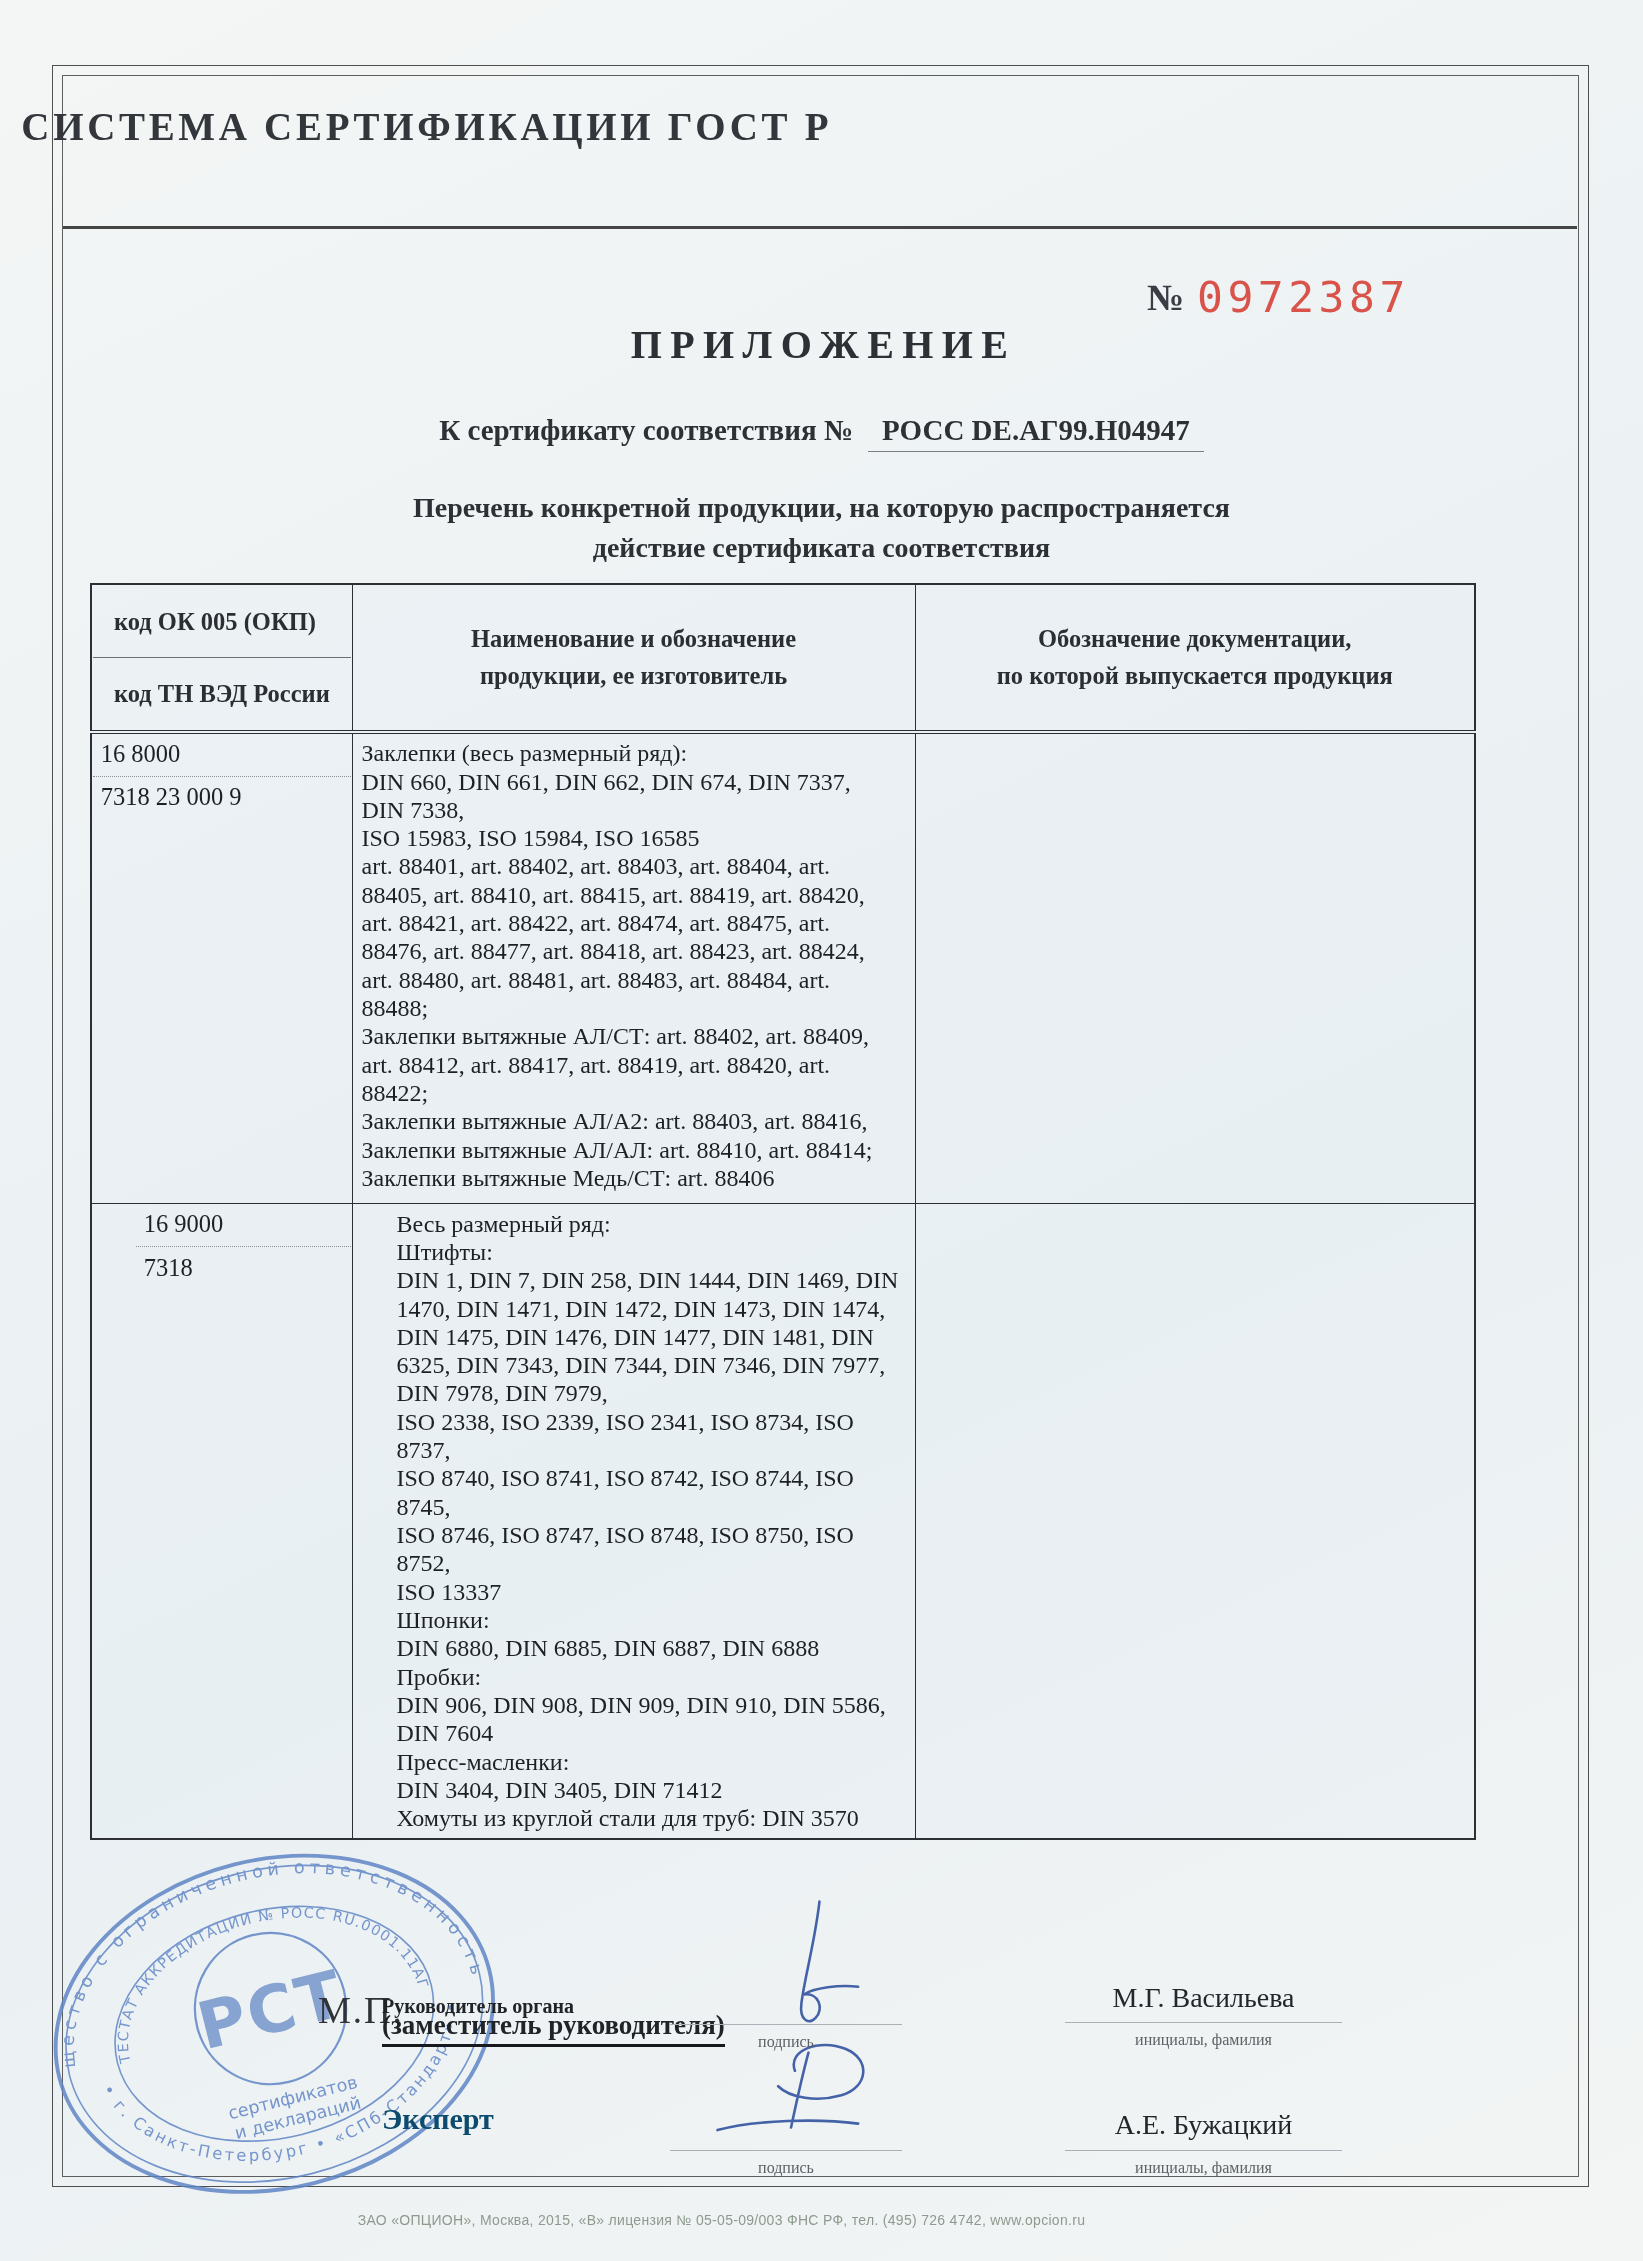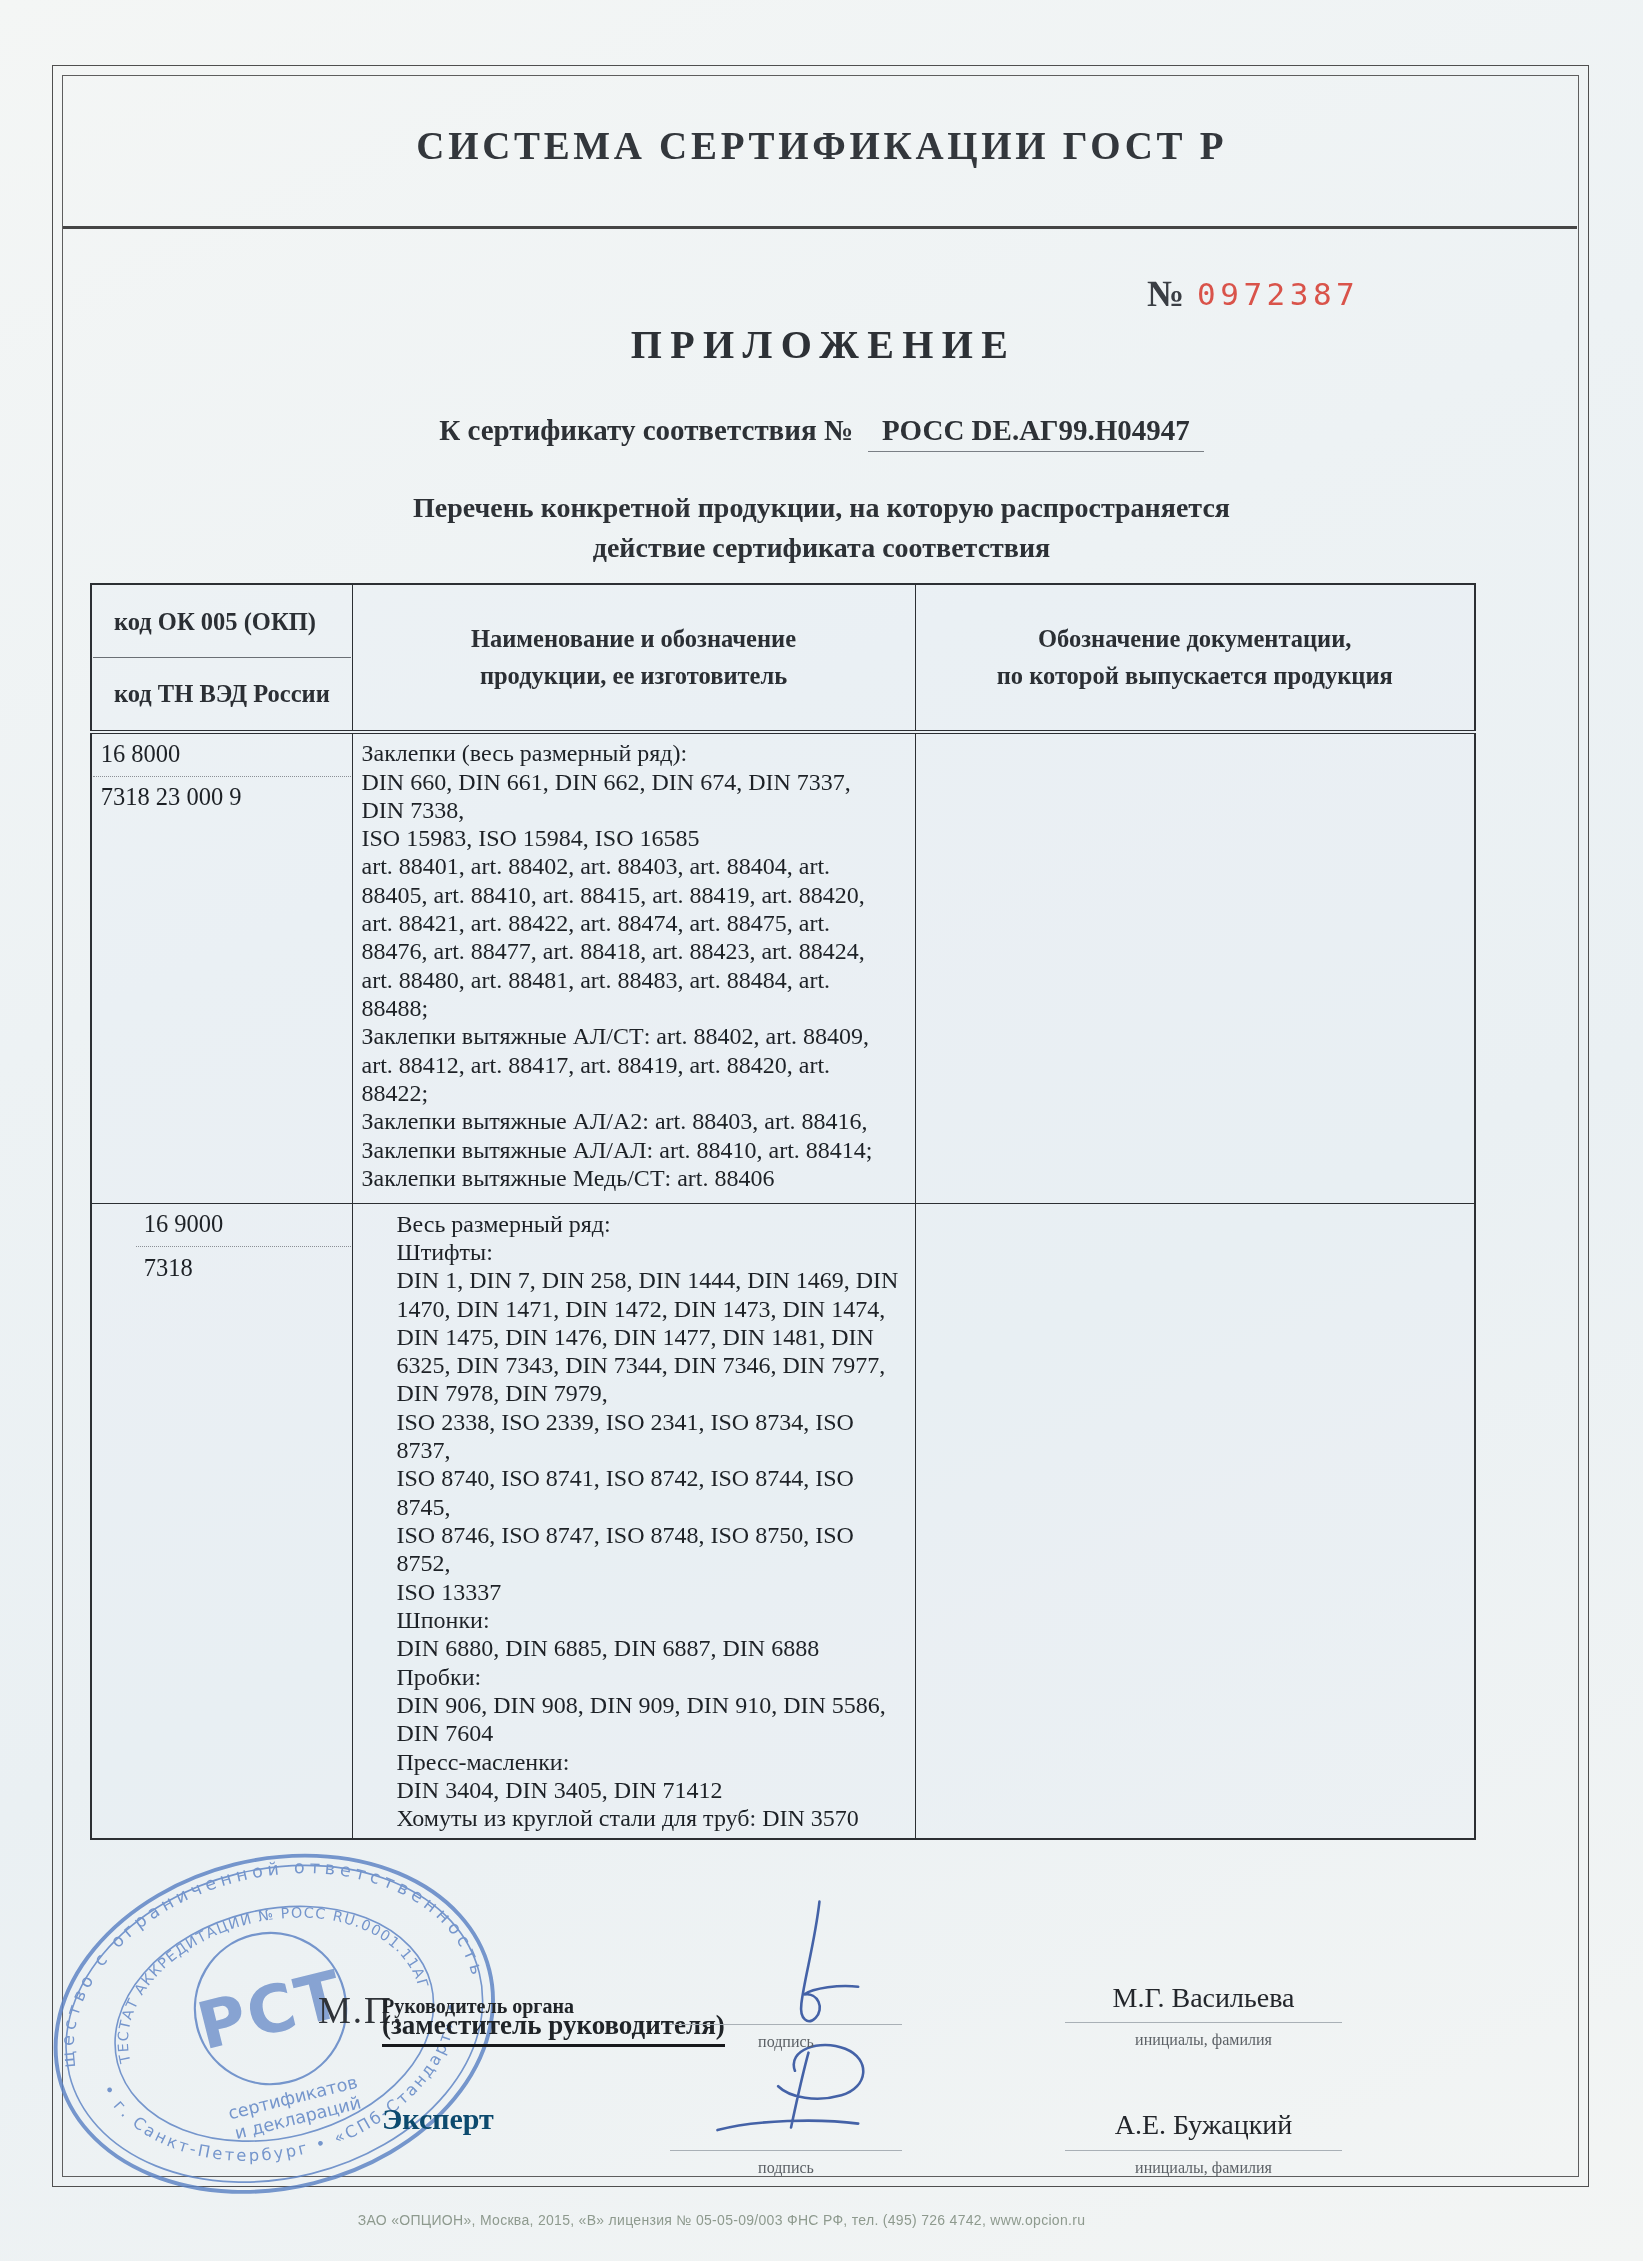--- a/index.html
+++ b/index.html
@@ -3,27 +3,27 @@
 <meta charset="utf-8">
 <style>
   html,body{margin:0;padding:0;}
   body{
     width:1643px;height:2261px;position:relative;overflow:hidden;
     background:linear-gradient(155deg,#f4f6f5 0%,#edf2f4 35%,#eaf0f3 60%,#f3f5f4 100%);
     font-family:"Liberation Serif",serif;color:#26292e;
   }
   .frame-outer{position:absolute;left:52px;top:65px;width:1535px;height:2120px;border:1.9px solid #4f4f4f;}
   .frame-inner{position:absolute;left:9px;top:9px;right:9px;bottom:9px;border:1.3px solid #5e5e5e;}
-  .masthead{position:absolute;left:0;top:102px;width:100%;text-align:center;margin-top:19px;}
+  .masthead{position:absolute;left:0;top:102px;width:100%;text-align:left;}
   .title1{display:inline-block;font-size:41px;font-weight:600;letter-spacing:3.9px;color:#33373c;transform:scaleX(.95);white-space:nowrap;}
   .title2{display:inline-block;font-size:30px;font-weight:700;letter-spacing:0px;color:#2e3237;transform:scaleX(.92);margin-top:10.3px;white-space:nowrap;}
   .header-rule{position:absolute;left:63px;top:226px;width:1514px;height:2.6px;background:#454545;}
   .number-block{position:absolute;left:1147px;top:272px;white-space:nowrap;}
   .number-sign{font-size:37px;font-weight:700;color:#3a3e44;vertical-align:middle;}
-  .number-value{font-family:"DejaVu Sans Mono",monospace;font-size:31px;letter-spacing:4.5px;color:#d9534a;vertical-align:middle;margin-left:10.3px;margin-top:44px;}
+  .number-value{font-family:"DejaVu Sans Mono",monospace;font-size:43px;letter-spacing:4.5px;color:#d9534a;vertical-align:middle;margin-left:10.3px;margin-top:44px;}
   .doc-title{position:absolute;left:2px;top:321px;width:100%;text-align:center;font-size:40px;font-weight:700;letter-spacing:8.4px;color:#2d3136;}
   .cert-line{position:absolute;left:0;top:414px;width:100%;text-align:center;font-size:29px;font-weight:600;color:#2d3136;white-space:nowrap;}
   .cert-num{border-bottom:1.9px solid #7a7f85;padding:0 14px 5.2px 14px;margin-left:7.7px;}
   .subtitle{position:absolute;left:0;top:488px;width:100%;text-align:center;font-size:28px;font-weight:700;line-height:1.42;color:#2d3136;white-space:pre-line;}
   table.main{position:absolute;left:90px;top:583px;border-collapse:collapse;table-layout:fixed;background:rgba(226,236,242,.25);}
   table.main col.c1{width:261px;} table.main col.c2{width:563px;} table.main col.c3{width:560px;}
   table.main th,table.main td{border:1.9px solid #2c2f33;vertical-align:top;font-weight:normal;}
   table.main{border:2.6px solid #2c2f33;}
   tr.head th{height:143px;border-bottom:4.5px double #2c2f33;font-size:24.5px;font-weight:700;color:#2b2f34;}
   .head-c1{display:flex;flex-direction:column;height:143px;}

